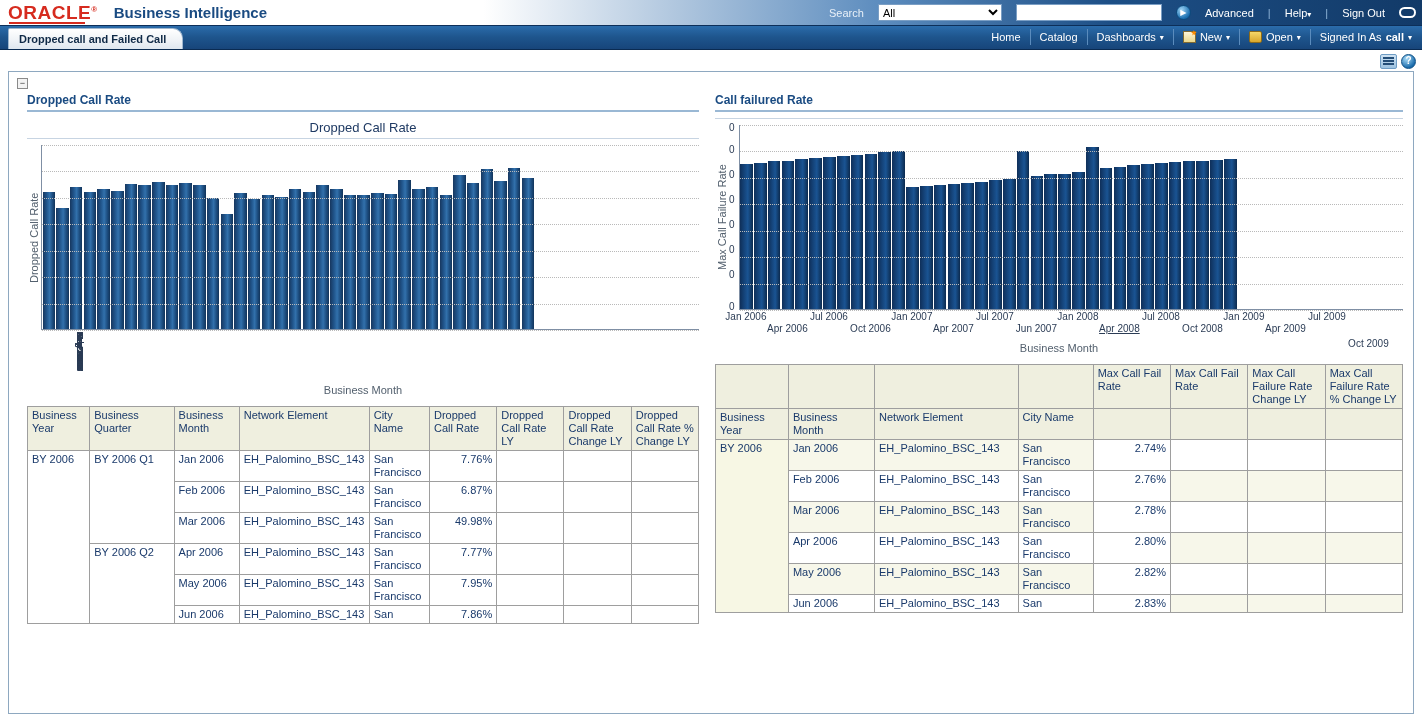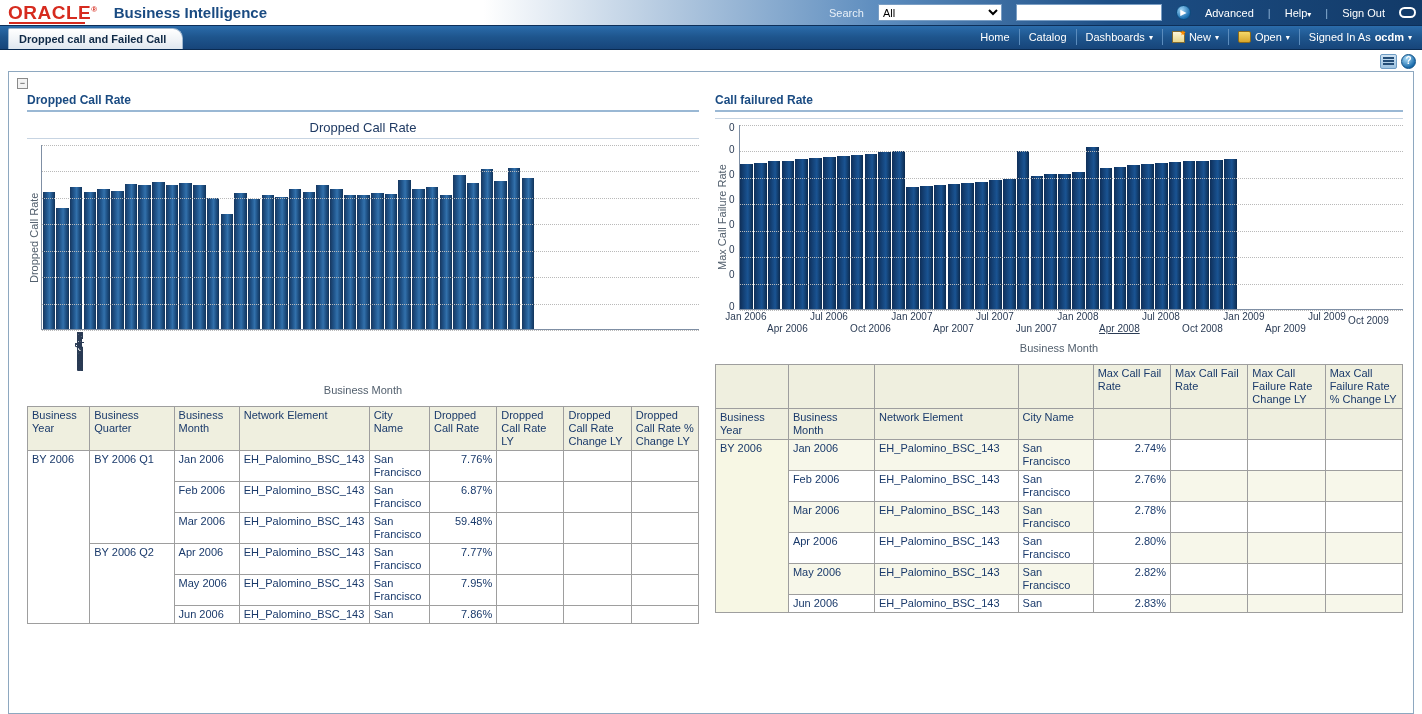--- a/index.html
+++ b/index.html
@@ -340,21 +340,21 @@
         <span>New</span>
         <span class="caret">▾</span>
       </div>
     <div class="nav-item">
         <span class="mini-icon folder"></span>
         <span>Open</span>
         <span class="caret">▾</span>
       </div>
     <div class="nav-item">
         <span>Signed In As</span>
-        <span class="user">ocdm</span>
+        <span class="user">call</span>
         <span class="caret">▾</span>
       </div>
   </div>
 </div>
 
 <div id="canvas">
 
   <div id="toolstrip">
     <span class="page-opts-icon">
         <i></i>
@@ -584,21 +584,21 @@
                   <td></td>
                   <td></td>
                   <td></td>
                 </tr>
                 <tr>
                   <td style="border-top: none; border-bottom: none;"></td>
                   <td style="border-top: none;"></td>
                   <td class="ne">Mar 2006</td>
                   <td class="ne">EH_Palomino_BSC_143</td>
                   <td>San Francisco</td>
-                  <td class="num">59.48%</td>
+                  <td class="num">49.98%</td>
                   <td></td>
                   <td></td>
                   <td></td>
                 </tr>
                 <tr>
                   <td style="border-top: none; border-bottom: none;"></td>
                   <td style="border-bottom: none;">BY 2006 Q2</td>
                   <td class="ne">Apr 2006</td>
                   <td class="ne">EH_Palomino_BSC_143</td>
                   <td>San Francisco</td>
@@ -725,21 +725,21 @@
                 <span style="left: 214.417px; top: 13px;">Apr 2007</span>
                 <span style="left: 255.917px; top: 1px;">Jul 2007</span>
                 <span style="left: 297.417px; top: 13px;">Jun 2007</span>
                 <span style="left: 338.917px; top: 1px;">Jan 2008</span>
                 <span style="left: 380.417px; top: 13px; text-decoration: underline;">Apr 2008</span>
                 <span style="left: 421.917px; top: 1px;">Jul 2008</span>
                 <span style="left: 463.417px; top: 13px;">Oct 2008</span>
                 <span style="left: 504.917px; top: 1px;">Jan 2009</span>
                 <span style="left: 546.417px; top: 13px;">Apr 2009</span>
                 <span style="left: 587.917px; top: 1px;">Jul 2009</span>
-                <span style="left: 629.417px; top: 5px; text-align: right;">Oct 2009</span>
+                <span style="left: 629.417px; top: 28px; text-align: right;">Oct 2009</span>
               </div>
           </div>
           <div class="x-axis-title">Business Month</div>
         </div>
 
         <div class="tbl-scroll">
           <table class="rpt rtbl">
             <thead>
               <tr>
                 <th class="blankgrp hdr-by"></th>

